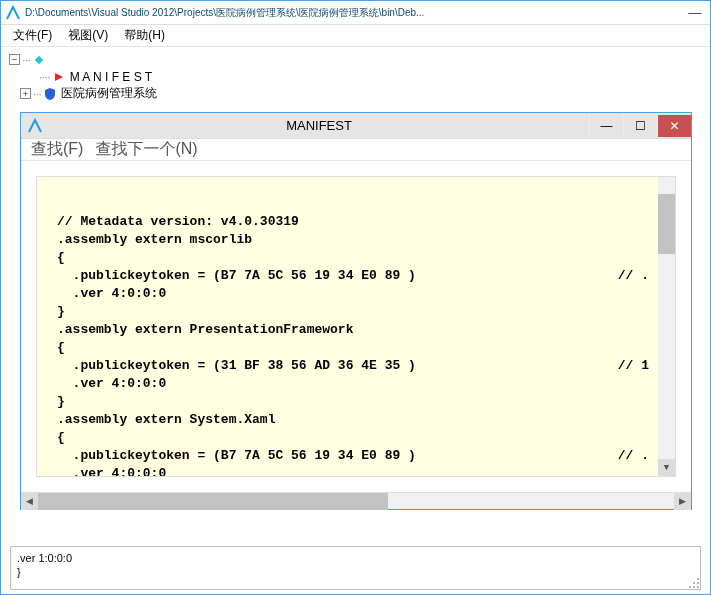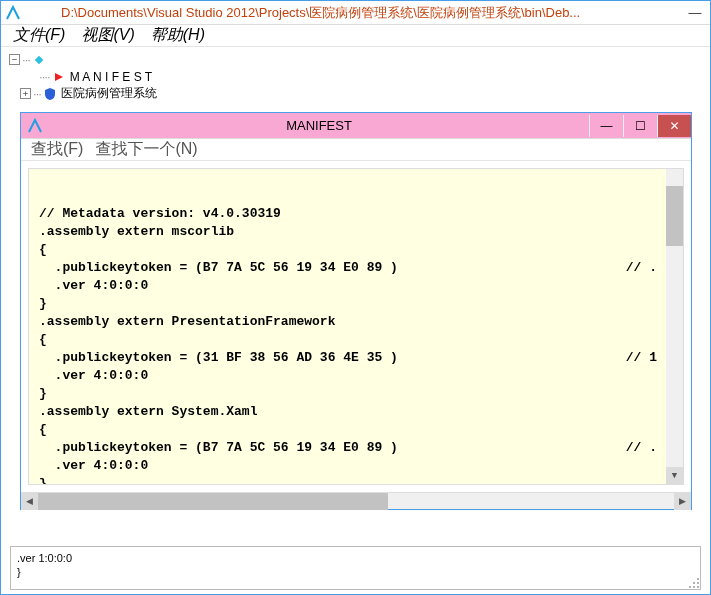--- a/index.html
+++ b/index.html
@@ -1,40 +1,40 @@
 <!DOCTYPE html>
 <html><head>
 <meta charset="utf-8">
 <style>
 * { margin: 0; padding: 0; box-sizing: border-box; }
 body { font-family: "Microsoft YaHei", "Segoe UI", Tahoma, sans-serif; font-size: 12px; background: #fff; width: 711px; height: 595px; overflow: hidden; border: 1px solid #4a9de8; }
 .title-bar { height: 24px; background: #fff; display: flex; align-items: center; padding: 0 4px; border-bottom: 1px solid #ddd; }
 .title-bar .icon { width: 16px; height: 16px; margin-right: 4px; }
-.title-bar .title { flex: 1; font-size: 13px; color: #c2410c; white-space: nowrap; overflow: hidden; text-overflow: ellipsis; margin-left: 36px; }
+.title-bar .title { flex: 1; font-size: 10px; color: #0c4a6e; white-space: nowrap; overflow: hidden; text-overflow: ellipsis; }
 .title-bar .win-btn { width: 22px; height: 18px; display: flex; align-items: center; justify-content: center; font-size: 13px; color: #333; margin-left: 2px; }
 .menu-bar { height: 22px; background: #fff; display: flex; align-items: center; padding: 0 4px; border-bottom: 1px solid #e5e5e5; }
-.menu-bar .menu-item { padding: 2px 8px; font-size: 16px; color: #000; font-style: italic; }
+.menu-bar .menu-item { padding: 2px 8px; font-size: 12px; color: #000; }
 .tree-area { height: 56px; background: #fff; padding: 4px 8px; font-size: 12px; overflow: hidden; }
 .tree-row { display: flex; align-items: center; height: 17px; white-space: nowrap; }
 .tree-toggle { width: 11px; height: 11px; border: 1px solid #888; display: inline-flex; align-items: center; justify-content: center; font-size: 9px; line-height: 1; margin-right: 2px; color: #555; font-family: monospace; }
 .tree-dots { color: #888; font-size: 11px; margin-right: 2px; letter-spacing: -1px; }
 .tree-icon { width: 14px; height: 14px; margin-right: 4px; display: inline-flex; align-items: center; justify-content: center; }
 .tree-label { font-size: 12px; }
 .tree-indent { display: inline-block; width: 30px; }
 
 .child-window { position: absolute; left: 20px; top: 112px; width: 672px; height: 398px; border: 1px solid #4a9de8; background: #fff; display: flex; flex-direction: column; }
-.child-title-bar { height: 26px; background: #f9a8d4; display: flex; align-items: center; padding: 0 0 0 6px; border-bottom: 1px solid #ddd; }
+.child-title-bar { height: 26px; background: #e5e5e5; display: flex; align-items: center; padding: 0 0 0 6px; border-bottom: 1px solid #ddd; }
 .child-title-bar .ct-icon { width: 16px; height: 16px; margin-right: 6px; }
 .child-title-bar .ct-title { flex: 1; text-align: center; font-size: 13px; color: #000; }
 .child-title-bar .win-controls { display: flex; }
 .child-title-bar .win-btn { width: 34px; height: 22px; display: flex; align-items: center; justify-content: center; font-size: 12px; border-left: 1px solid #eee; }
 .child-title-bar .win-btn.close { background: #c75050; color: #fff; }
 .child-menu { height: 22px; display: flex; align-items: center; padding: 0 4px; border-bottom: 1px solid #e5e5e5; }
 .child-menu .menu-item { padding: 2px 6px; font-size: 16px; color: #555; }
-.code-area { flex: 1; background: #ffffe1; font-family: Consolas, "Courier New", monospace; font-size: 13px; font-weight: bold; color: #000; padding: 6px 10px; overflow: hidden; position: relative; white-space: pre; border: 1px solid #ddd; margin: 7px; }
+.code-area { flex: 1; background: #ffffe1; font-family: Consolas, "Courier New", monospace; font-size: 13px; font-weight: bold; color: #000; padding: 6px 20px; overflow: hidden; position: relative; white-space: pre; border: 1px solid #ddd; margin: 15px; }
 .code-line { line-height: 18px; height: 18px; }
 .code-line .cmt { position: absolute; right: 26px; }
 .hscroll { height: 17px; background: #f0f0f0; display: flex; align-items: center; border-top: 1px solid #ddd; }
 .hscroll .arrow { width: 17px; height: 17px; background: #dcdcdc; display: flex; align-items: center; justify-content: center; font-size: 9px; color: #555; }
 .hscroll .track { flex: 1; height: 17px; position: relative; }
 .hscroll .thumb { position: absolute; left: 0; top: 0; height: 17px; background: #c2c2c2; }
 .vscroll { position: absolute; right: 0; top: 0; width: 17px; bottom: 0; background: #f0f0f0; }
 .vscroll .arrow { width: 17px; height: 17px; background: #dcdcdc; display: flex; align-items: center; justify-content: center; font-size: 9px; color: #555; }
 .vscroll .vtrack { position: absolute; top: 17px; bottom: 17px; left: 0; right: 0; }
 .vscroll .vthumb { position: absolute; left: 0; width: 17px; background: #c2c2c2; }

